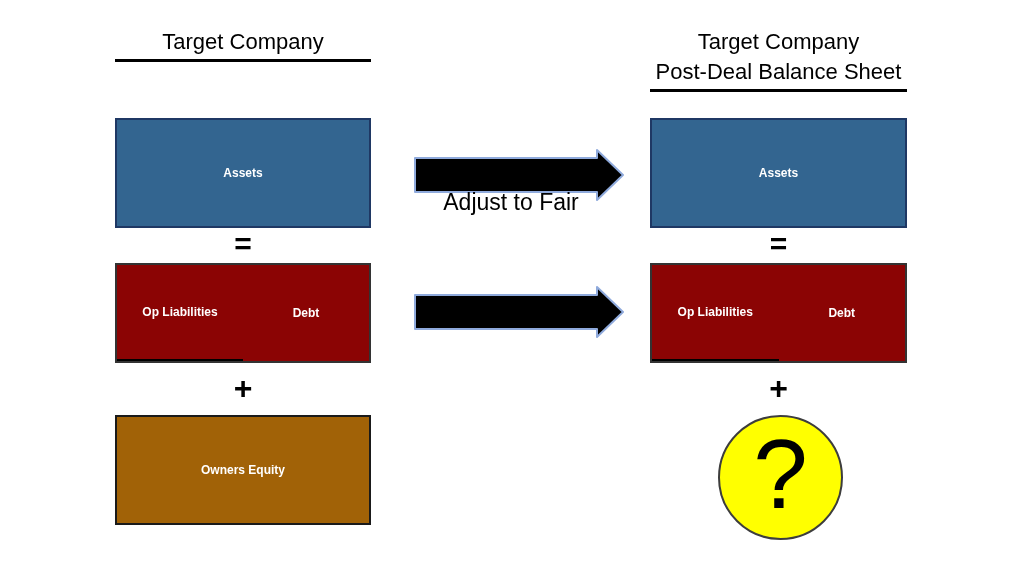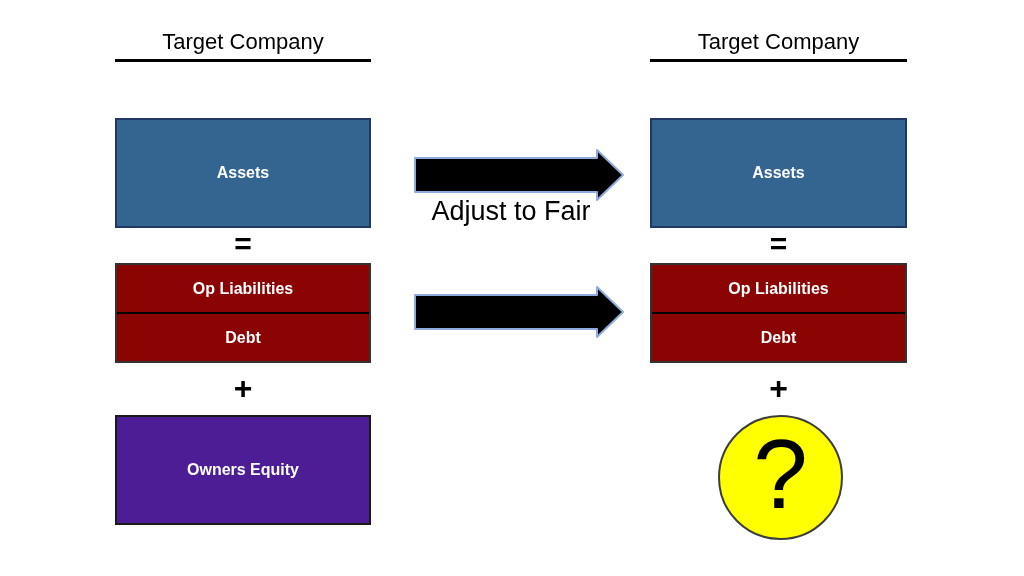--- a/index.html
+++ b/index.html
@@ -16,41 +16,41 @@
     position:absolute; top:27px; text-align:center; color:#000;
     font-size:22px; line-height:30px; border-bottom:3px solid #000;
     padding-bottom:2px; white-space:nowrap;
   }
   .t-line { display:block; }
 
   
   .box {
     position:absolute; box-sizing:border-box; display:flex;
     align-items:center; justify-content:center;
-    color:#fff; font-weight:bold; font-size:16px;
+    color:#fff; font-weight:bold; font-size:12px;
   }
   .assets  { top:118px; height:110px; border:2px solid #1F3864; }
   .liab    { top:263px; height:100px; border:2px solid #333333;
-             flex-direction:column; align-items:stretch; }
+             flex-direction:row; align-items:stretch; }
   .liab-row{ flex:1; display:flex; align-items:center; justify-content:center; }
   .liab-row.first { border-bottom:2px solid #000; }
   .equity  { top:415px; height:110px; border:2px solid #1A1A1A; }
 
   
   .op { position:absolute; text-align:center; color:#000; font-weight:bold; }
   .equals { top:229px; font-size:30px; line-height:30px; }
   .plus   { top:372px; font-size:32px; line-height:32px; }
 
   
   .arrow { position:absolute; left:413px; }
   .arrow.a1 { top:148px; }
   .arrow.a2 { top:285px; }
   .center-caption {
-    position:absolute; left:405px; top:197px; width:212px; text-align:center;
-    color:#000; font-size:27px; line-height:29px; white-space:nowrap;
+    position:absolute; left:405px; top:188px; width:212px; text-align:center;
+    color:#000; font-size:23px; line-height:29px; white-space:nowrap;
   }
 
   
   .circle {
     position:absolute; left:718px; top:415px; width:125px; height:125px;
     box-sizing:border-box; border:2px solid #3D3D3D; border-radius:50%;
     display:flex; align-items:center; justify-content:center;
   }
   .qmark {
     font-size:98px; line-height:98px; color:#000; margin-top:-8px;
@@ -75,38 +75,39 @@
     <div class="liab-row first">
       <span>Op Liabilities</span>
     </div>
     <div class="liab-row">
       <span>Debt</span>
     </div>
   </div>
 
   <div class="op plus lx">+</div>
 
-  <div class="box equity lx" style="background-color: #4c1d95;">
+  <div class="box equity lx" style="background-color: #a16207;">
     <span>Owners Equity</span>
   </div>
 
   <svg class="arrow a1" width="212" height="56" viewBox="0 0 212 56">
     <polygon points="2,10 184,10 184,2 210,27 184,52 184,44 2,44" stroke-width="2" stroke-linejoin="round" fill="#000000" stroke="#8FAADC"></polygon>
   </svg>
 
   <div class="center-caption">
     <span class="t-line">Adjust to Fair</span>
   </div>
 
   <svg class="arrow a2" width="212" height="56" viewBox="0 0 212 56">
     <polygon points="2,10 184,10 184,2 210,27 184,52 184,44 2,44" stroke-width="2" stroke-linejoin="round" fill="#000000" stroke="#8FAADC"></polygon>
   </svg>
 
   <div class="col-title rx">
     <span class="t-line">Target Company</span>
+    <span class="t-line">Post-Deal Balance Sheet</span>
   </div>
 
   <div class="box assets rx" style="background-color: rgb(51, 101, 144);">
     <span>Assets</span>
   </div>
 
   <div class="op equals rx">=</div>
 
   <div class="box liab rx" style="background-color: rgb(139, 4, 4);">
     <div class="liab-row first">

